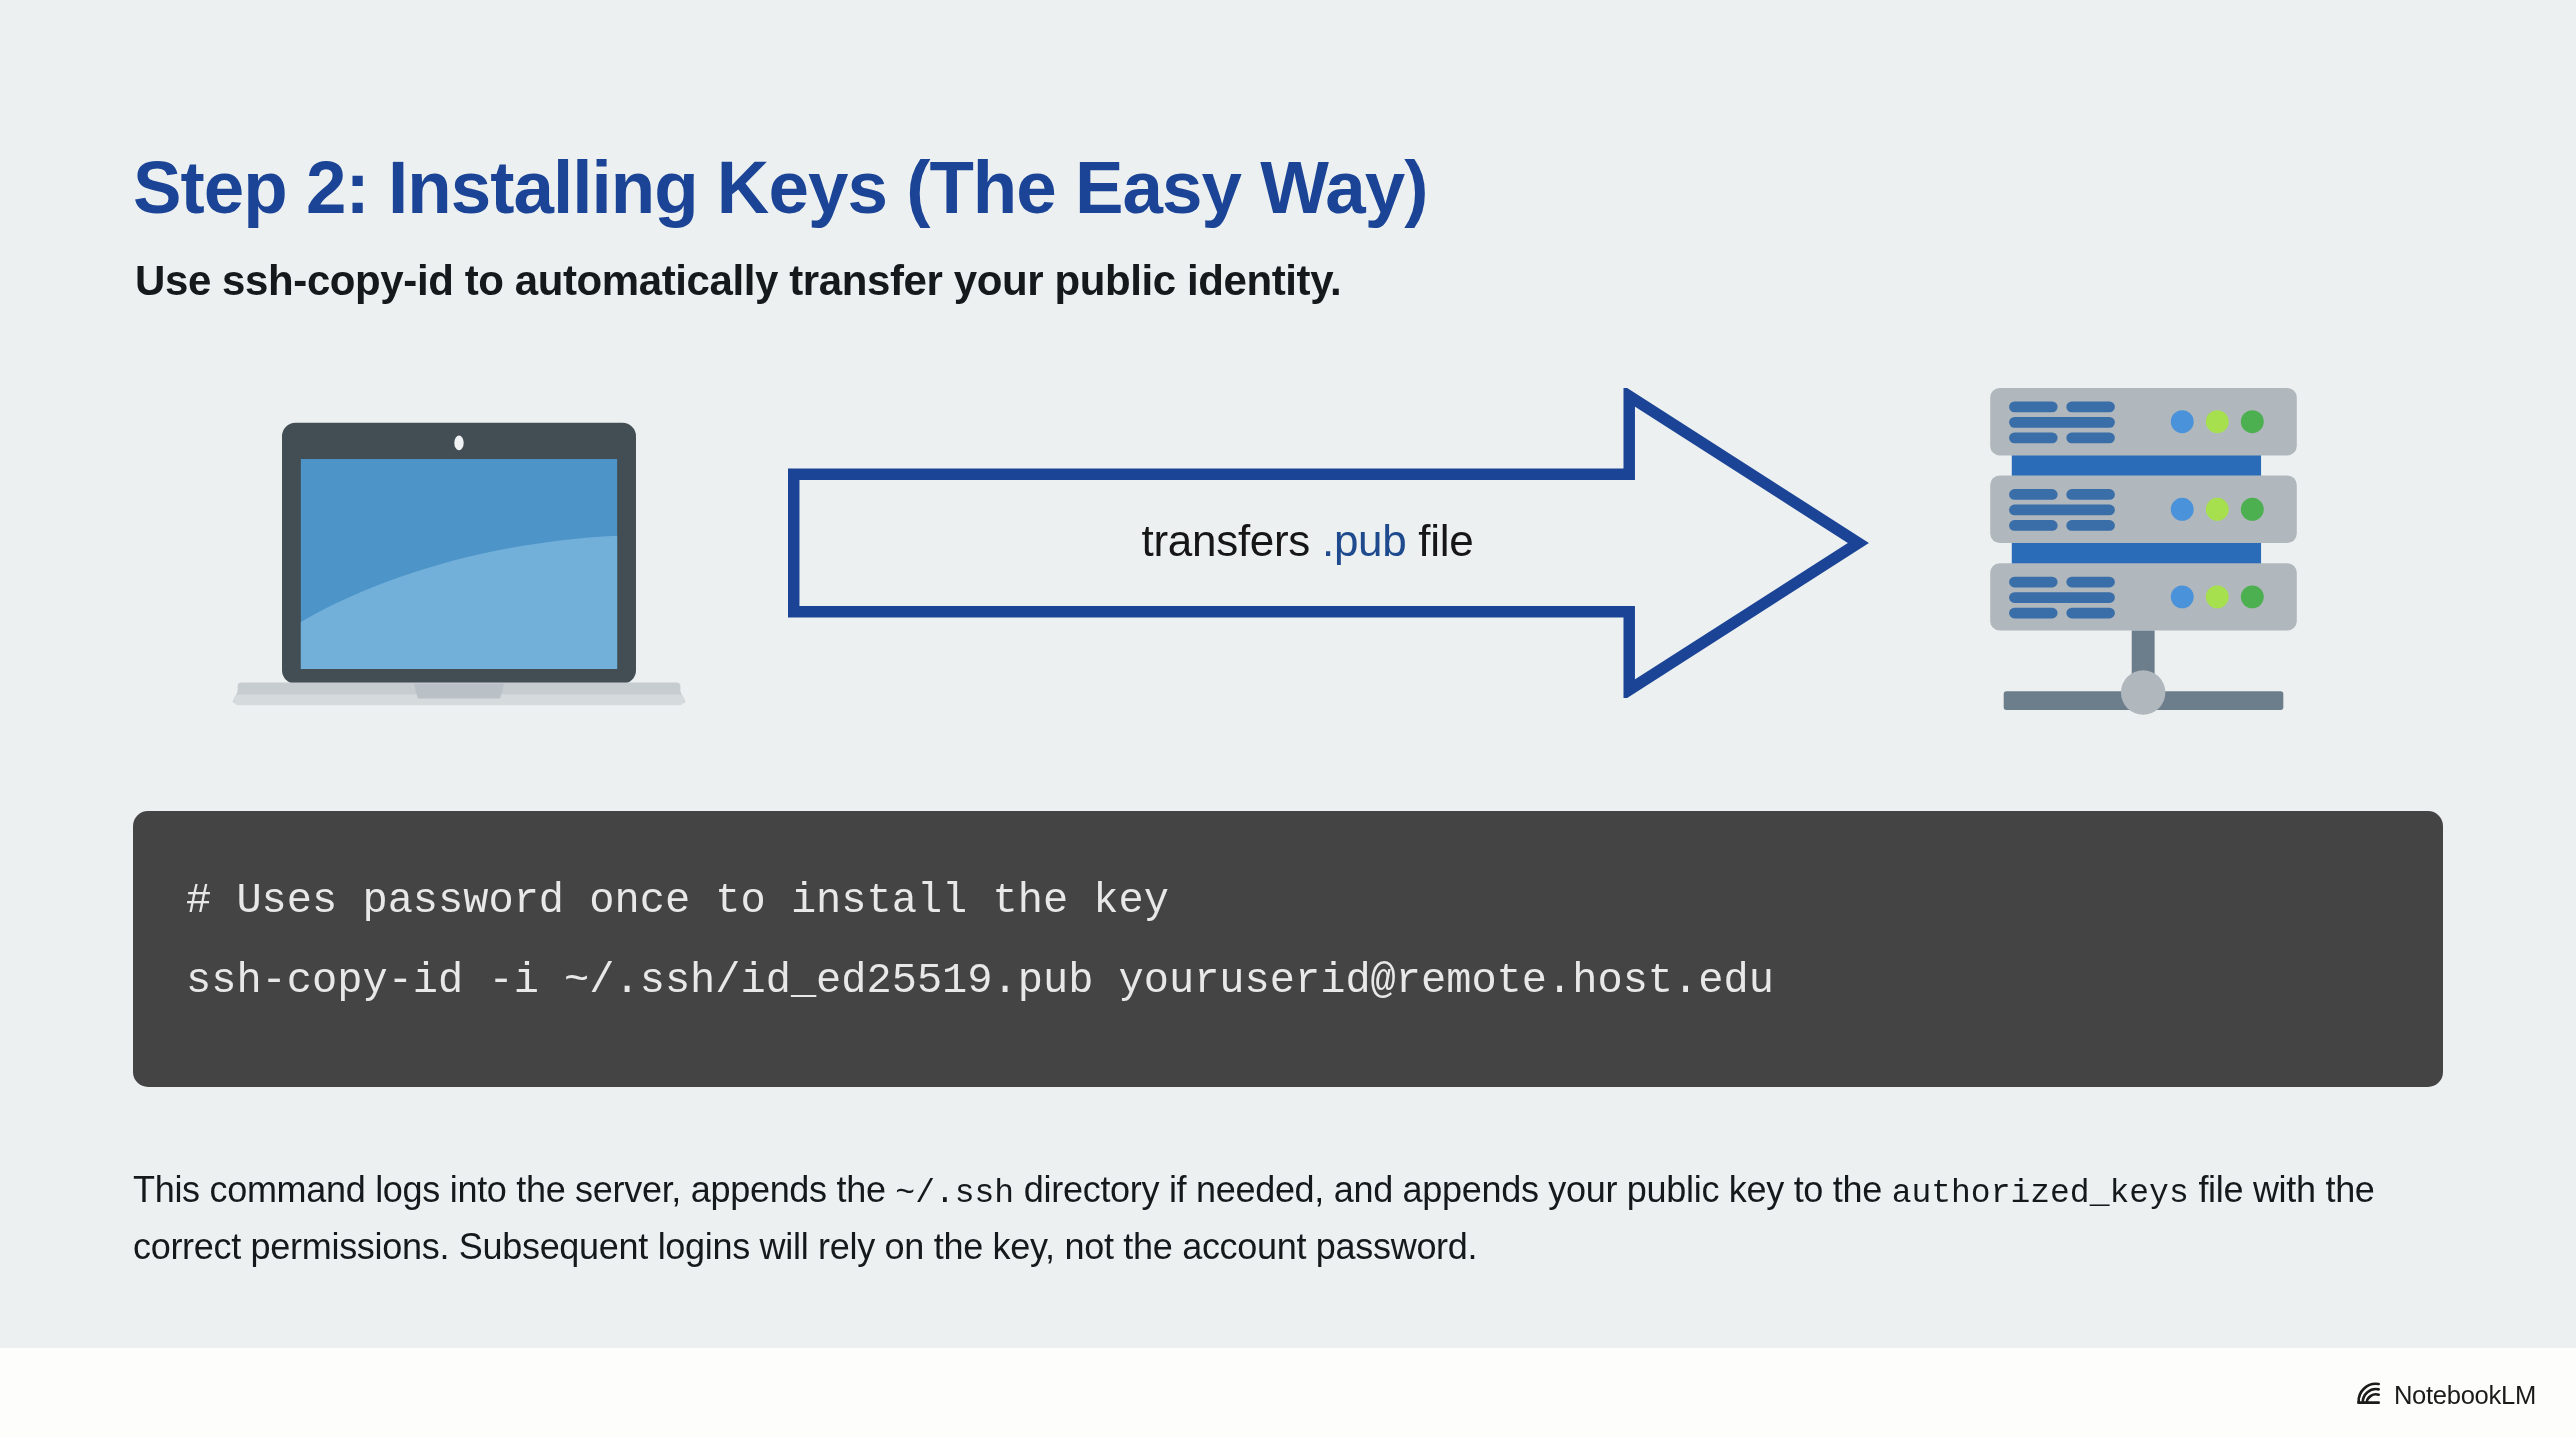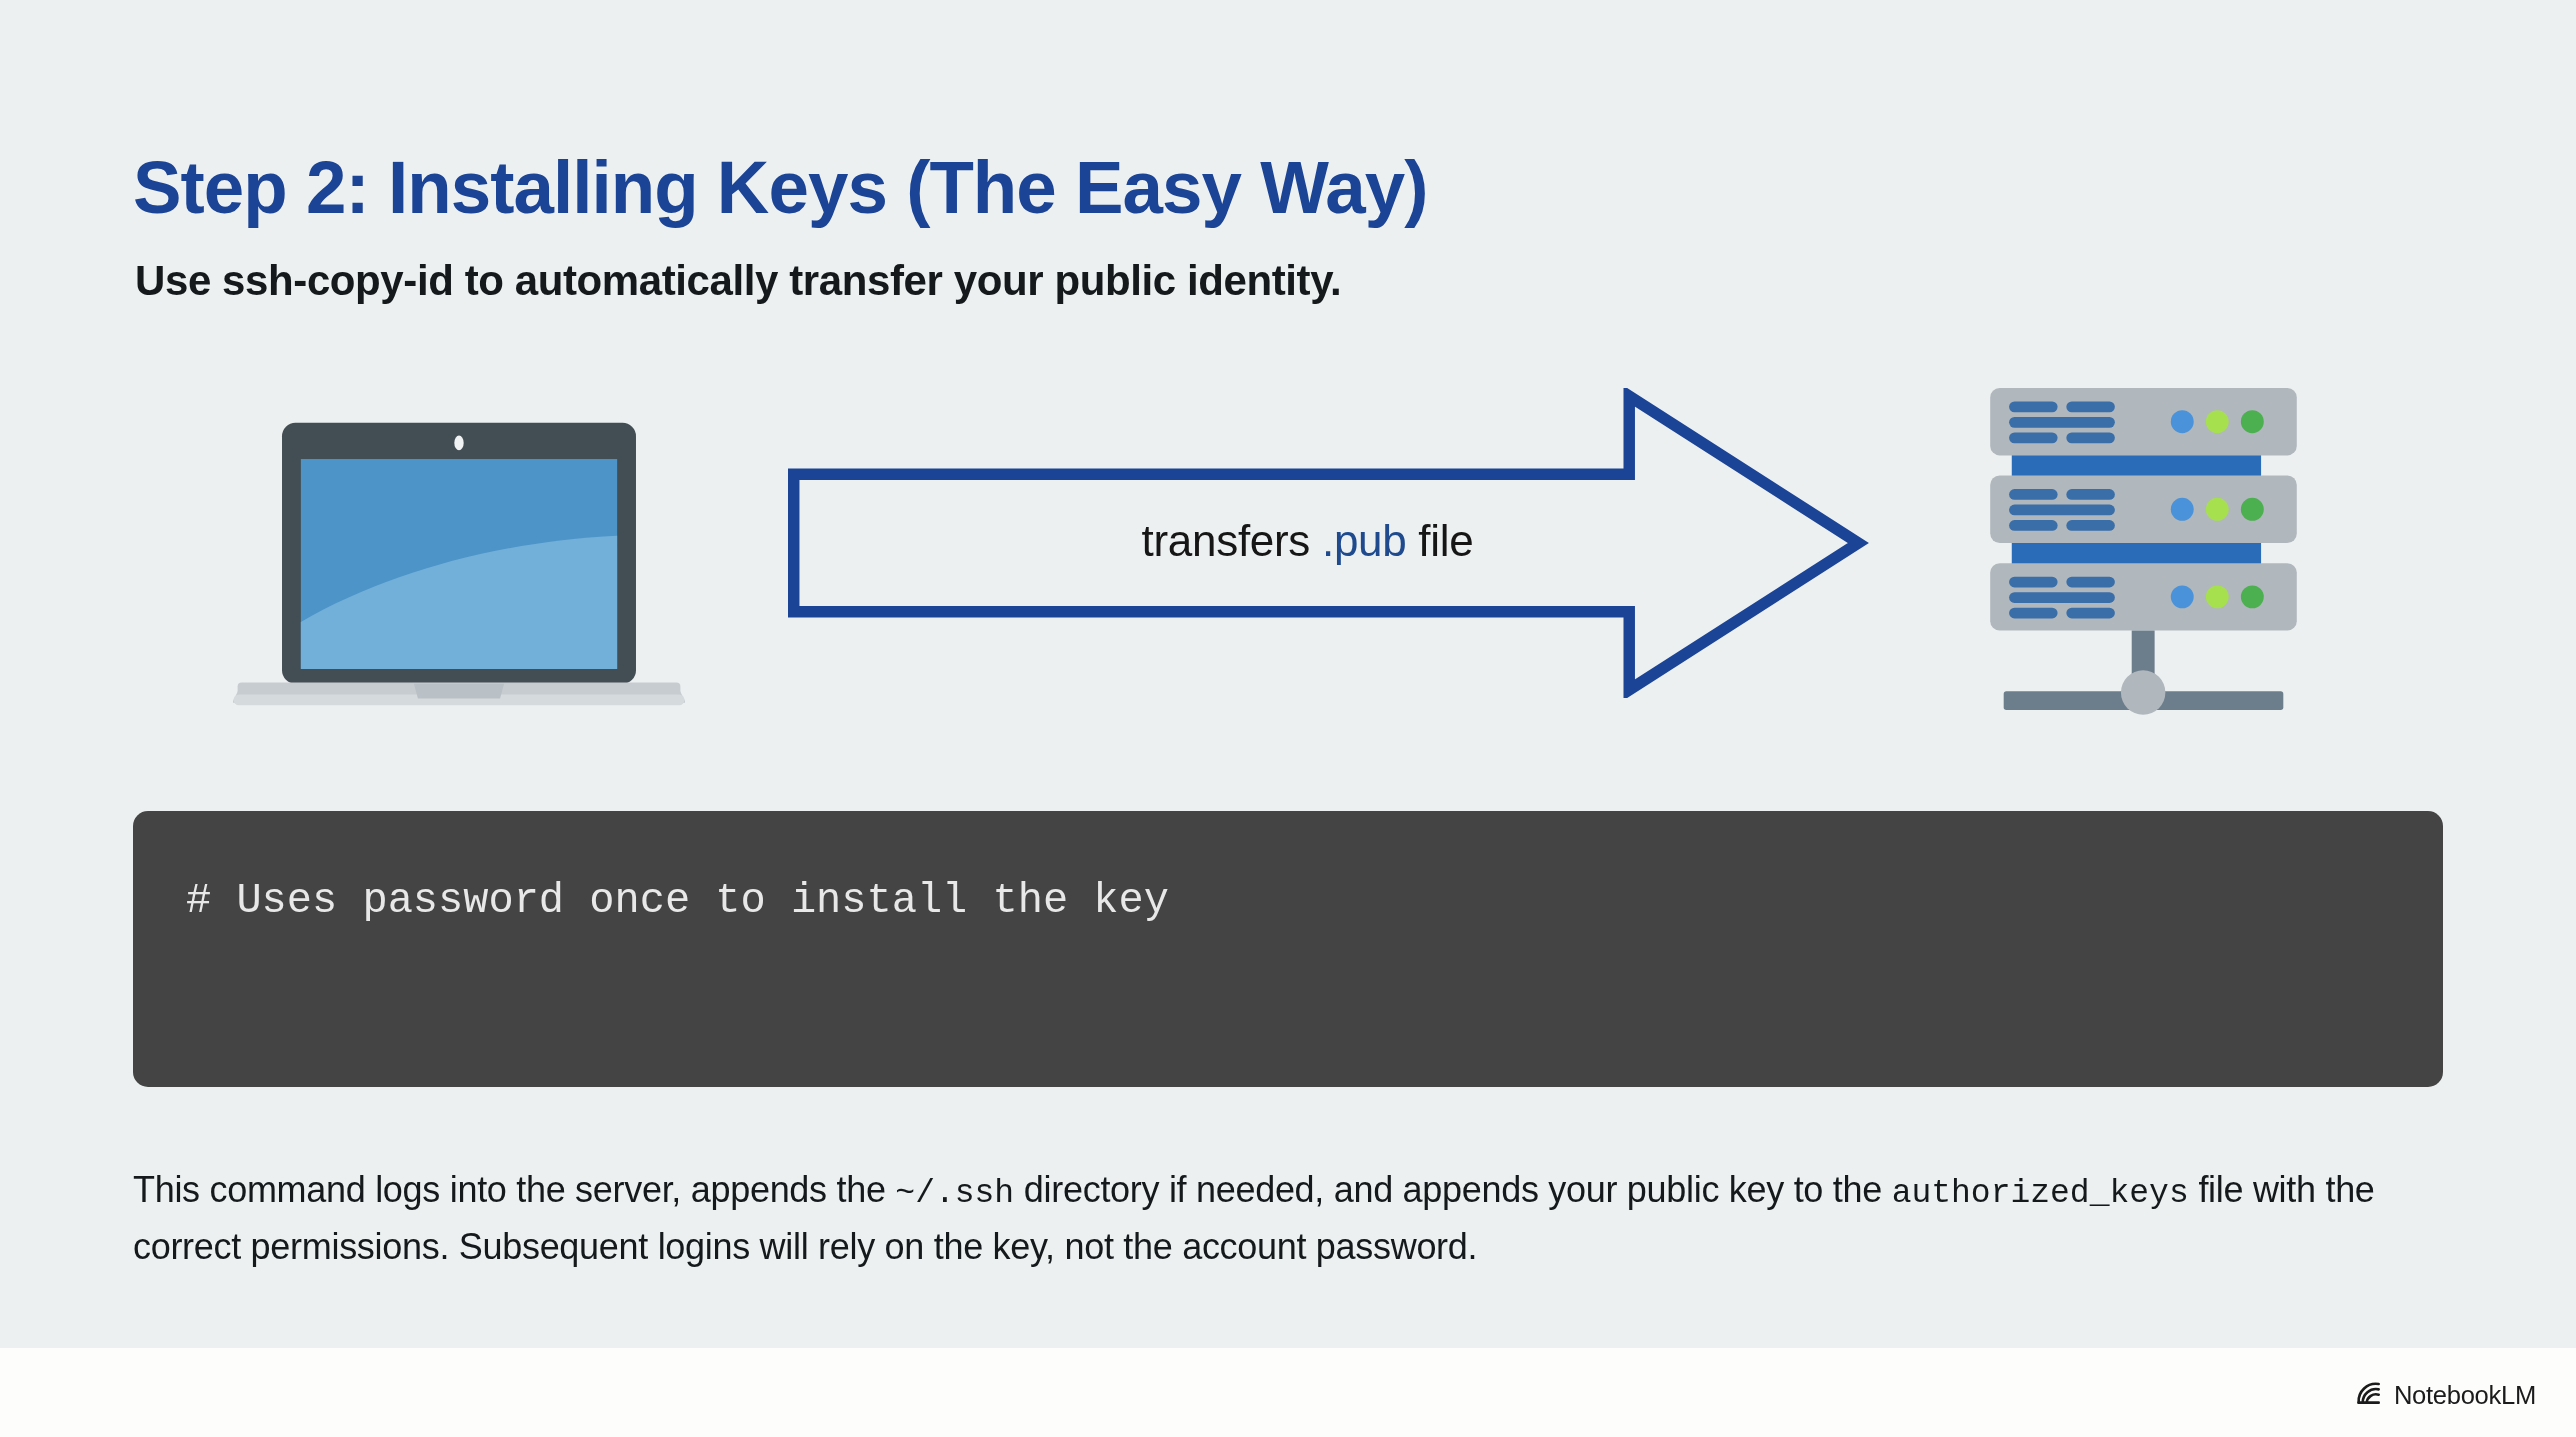--- a/index.html
+++ b/index.html
@@ -238,20 +238,21 @@
           <rect x="210" y="360" width="34" height="78" fill="#6c7d8b"></rect>
           <rect x="20" y="450" width="415" height="28" rx="4" fill="#6c7d8b"></rect>
           <circle cx="227" cy="452" r="33" fill="#b0b7bd"></circle>
         </svg>
       </div>
 
     </div>
 
     <div id="code-block">
       <div class="code-line"># Uses password once to install the key</div>
+      <div class="code-line">ssh-copy-id -i ~/.ssh/id_ed25519.pub youruserid@remote.host.edu</div>
     </div>
 
     <p id="body-text"><span>This command logs into the server, appends the </span><code>~/.ssh</code><span> directory if needed, and appends your public key to the </span><code>authorized_keys</code><span> file with the correct permissions. Subsequent logins will rely on the key, not the account password.</span></p>
 
   </div>
 
   <div id="slide-footer"></div>
 
   <div class="brand">
     <span class="brand-icon">

